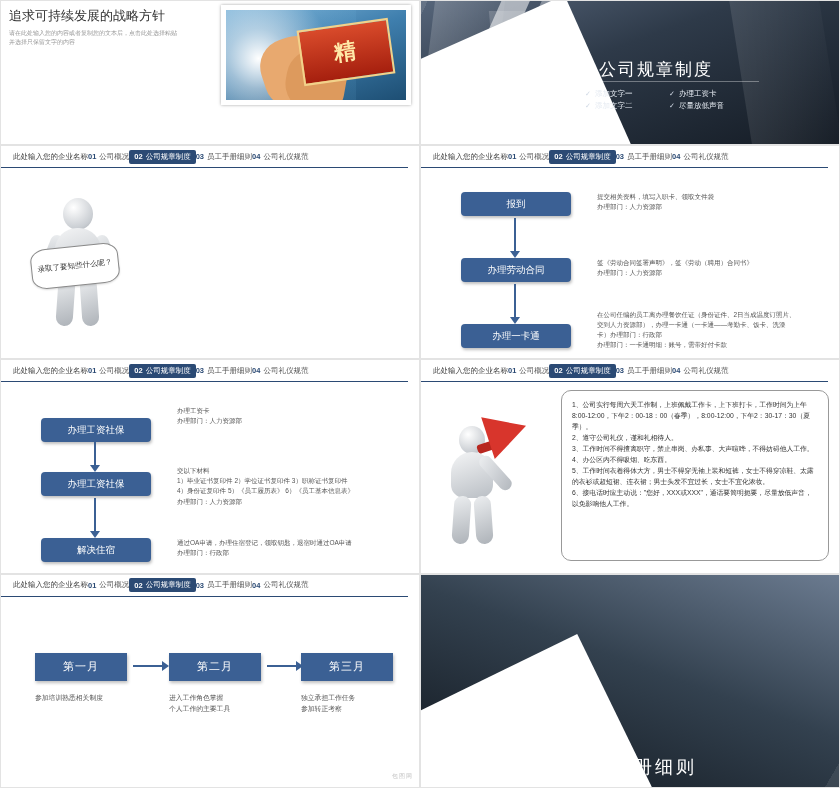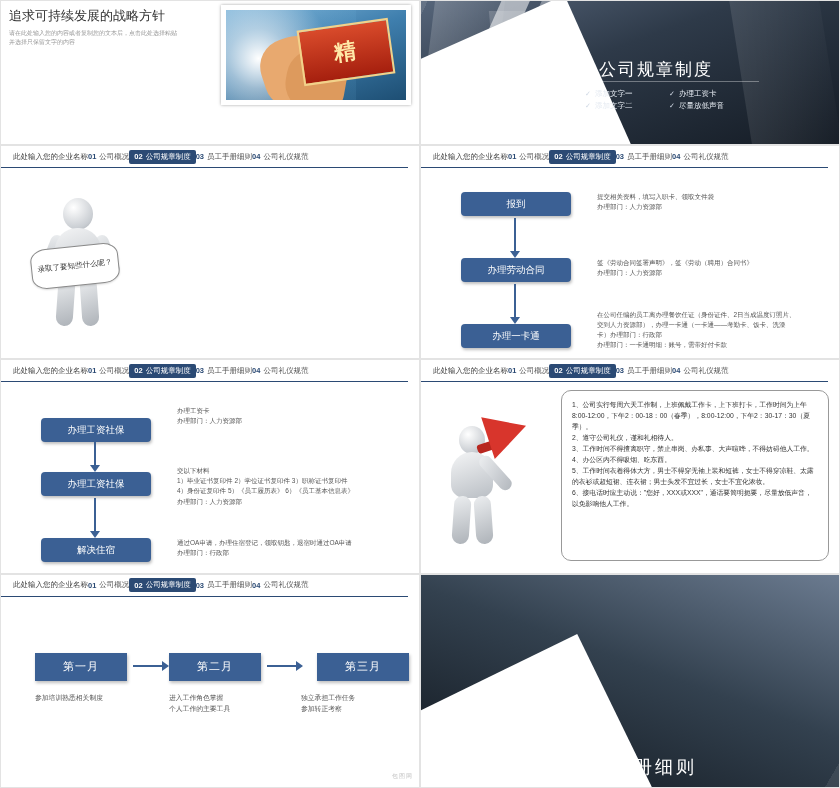--- a/index.html
+++ b/index.html
@@ -508,21 +508,21 @@
         </span>
       <span class="nav-item">
           <span class="nav-num">04</span>
           <span>公司礼仪规范</span>
         </span>
     </div>
     <div class="hstep" style="left:34px">第一月</div>
     <div class="harrow" style="left:132px"></div>
     <div class="hstep" style="left:168px">第二月</div>
     <div class="harrow" style="left:266px"></div>
-    <div class="hstep" style="left:316px">第三月</div>
+    <div class="hstep" style="left:300px">第三月</div>
 
     <div class="hcap" style="left:34px">
       <div>参加培训熟悉相关制度</div>
     </div>
     <div class="hcap" style="left:168px">
       <div>进入工作角色掌握</div>
       <div>个人工作的主要工具</div>
     </div>
     <div class="hcap" style="left:300px">
       <div>独立承担工作任务</div>

